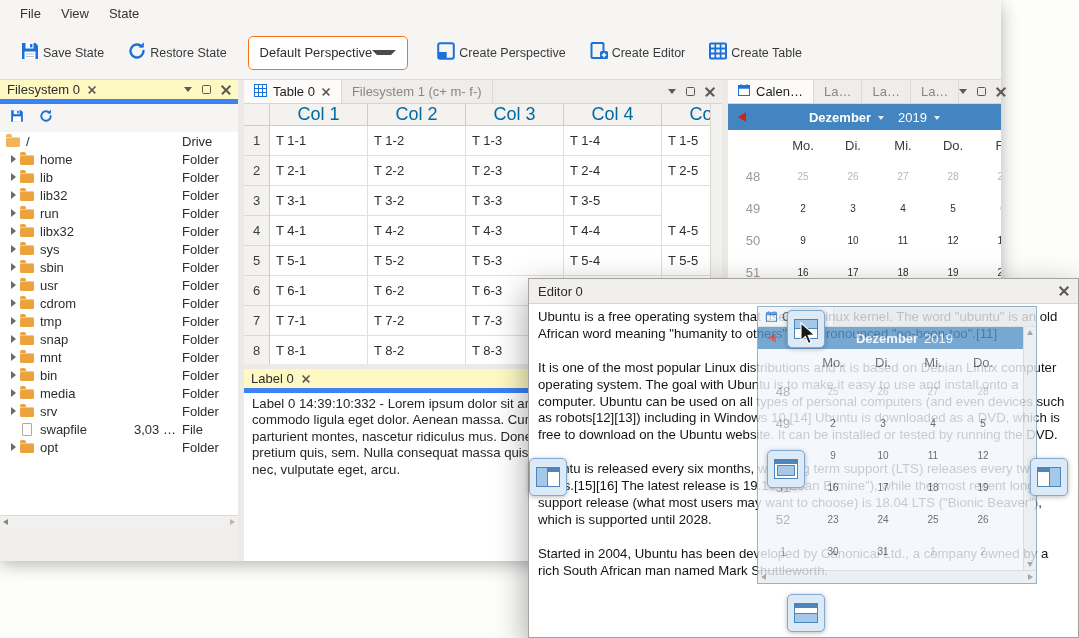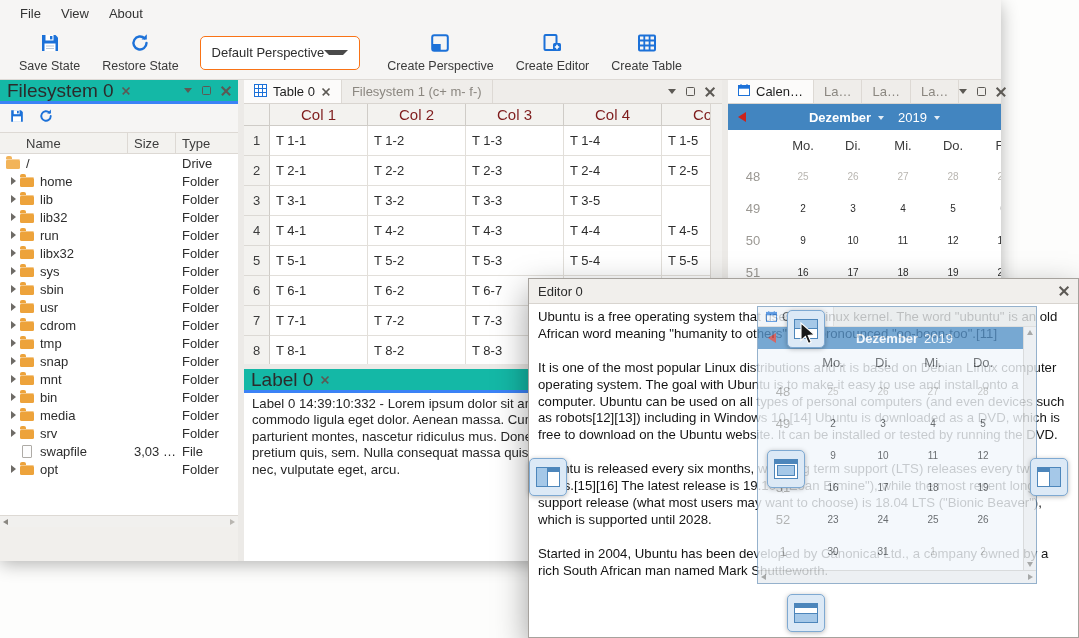--- a/index.html
+++ b/index.html
@@ -16,34 +16,34 @@
   .win-controls{margin-left:auto;display:flex;gap:13px;padding-right:11px;align-items:center;z-index:1}
   .wc{width:21px;height:21px;display:flex;align-items:center;justify-content:center;border-radius:50%}
   .wc.min::before{content:"";width:10px;height:2px;background:#e8e6e3;margin-top:6px}
   .wc.max::before{content:"";width:9px;height:9px;border:1.5px solid #e8e6e3;border-radius:2px}
   .wc.close{background:#e95420}
   .menubar{height:26px;display:flex;align-items:center;padding-left:10px;background:#f6f5f4;font-size:13px;color:#333;flex:none}
   .menu-item{padding:0 10px;height:100%;display:flex;align-items:center;cursor:default}
 
   .toolbar{height:54px;display:flex;align-items:center;padding-left:8px;background:#f6f5f4;
     border-bottom:1px solid #dedad6;flex:none}
-  .tbtn{display:flex;flex-direction:column;align-items:center;justify-content:center;gap:2px;
+  .tbtn{display:flex;flex-direction:row;align-items:center;justify-content:center;gap:2px;
     padding:3px 11px;font-size:12.5px;color:#3a3a3a;white-space:nowrap}
   .combo{height:34px;min-width:144px;background:#fff;border:1px solid #f97316;border-radius:5px;
     display:flex;align-items:center;padding:0 11px;margin:0 16px 0 10px;font-size:13px;color:#2e2e2e}
   .combo .arr{margin-left:auto;padding-left:14px;width:0;height:0;border-left:5px solid transparent;
     border-right:5px solid transparent;border-top:5.5px solid #4a4a4a}
 
   .dock-root{flex:1;display:flex;background:#eceae7;min-height:0}
   .vsplit{width:6px;flex:none}
 
   
   .left-dock{width:238px;flex:none;display:flex;flex-direction:column;background:#f6f5f4;min-height:0}
   .dock-titlebar{height:24px;flex:none;display:flex;align-items:center;padding:0 7px;gap:7px;
-    font-size:19px;color:#2b2b2b;background:#14b8a6;border-bottom:3px solid #3b82f6}
+    font-size:13px;color:#2b2b2b;background:#fef9c3;border-bottom:5px solid #3b82f6}
   .dock-controls{margin-left:auto;display:flex;gap:10px;align-items:center}
   .i-chevron{width:0;height:0;border-left:4.5px solid transparent;border-right:4.5px solid transparent;border-top:5.5px solid #5c5954}
   .i-float{width:9px;height:9px;border:1.5px solid #5c5954;border-radius:1.5px}
   .i-x{position:relative;width:10px;height:10px;display:inline-block}
   .i-x::before,.i-x::after{content:"";position:absolute;left:-1px;top:4.2px;width:12px;height:1.6px;background:#5c5954}
   .i-x::before{transform:rotate(45deg)} .i-x::after{transform:rotate(-45deg)}
   .i-x.small{transform:scale(.8)}
   .fs-toolbar{height:28px;flex:none;display:flex;align-items:center;gap:13px;padding-left:9px;background:#f6f5f4}
   .fs-header{height:22px;flex:none;display:flex;background:#f3f2ef;border-top:1px solid #ddd9d4;
     border-bottom:1px solid #ddd9d4;font-size:13px;color:#3c3c3c;align-items:center}
@@ -68,21 +68,21 @@
   .fs-filler{height:34px;flex:none;background:#f1efec}
 
   
   .center-dock{width:478px;flex:none;display:flex;flex-direction:column;min-height:0}
   .tabbar{height:24px;flex:none;display:flex;align-items:stretch;background:#efedea;border-bottom:1px solid #d9d5d0;font-size:13px}
   .tab{display:flex;align-items:center;gap:6px;padding:0 10px;color:#8b8780;border-right:1px solid #ddd9d4;white-space:nowrap}
   .tab.active{background:#fcfbfa;color:#1e1e1e}
   .tabbar .dock-controls{padding-right:7px}
   .table-wrap{height:260px;flex:none;display:flex;background:#fff;overflow:hidden}
   .table-grid{flex:1;overflow:hidden}
-  .th-row{height:22px;display:flex;background:#f3f2ef;border-bottom:1px solid #cfccc7;font-size:15px;color:#7f1d1d}
+  .th-row{height:22px;display:flex;background:#f3f2ef;border-bottom:1px solid #cfccc7;font-size:18px;color:#0369a1}
   .th-corner{width:26px;flex:none;border-right:1px solid #cfccc7;background:#f3f2ef}
   .th-col{width:98px;flex:none;display:flex;align-items:center;justify-content:center;border-right:1px solid #cfccc7}
   .trow{display:flex;height:30px}
   .cell-num{width:26px;flex:none;background:#f3f2ef;border-right:1px solid #cfccc7;border-bottom:1px solid #dcd9d4;
     display:flex;align-items:center;justify-content:center;font-size:13px;color:#3c3c3c}
   .cell{width:98px;flex:none;border-right:1px solid #e2dfda;border-bottom:1px solid #e2dfda;display:flex;
     align-items:center;padding-left:6px;font-size:13px;color:#2d2d2d}
   .table-vscroll{width:12px;flex:none;background:#f2f1ef;border-left:1px solid #d9d5d0}
   .hsplit{height:5px;flex:none;background:#eceae7}
   .label-dock{flex:1;display:flex;flex-direction:column;background:#fff;min-height:0}
@@ -151,21 +151,21 @@
 </head>
 <body>
 
 <div class="stage" id="stage">
 
   <div class="main-window">
 
     <div class="menubar" id="menubar">
         <div class="menu-item">File</div>
         <div class="menu-item">View</div>
-        <div class="menu-item">About</div>
+        <div class="menu-item">State</div>
       </div>
 
     <div class="toolbar">
       <div class="tbtn">
         <span>
           <svg width="22" height="22" viewBox="0 0 22 22">
               <path fill="#1c71d8" d="M3 3h13.5L19 5.5V19H3z"></path>
               <rect x="6.5" y="3" width="8" height="5.5" fill="#fff"></rect>
               <rect x="11" y="4" width="2.4" height="3.4" fill="#1c71d8"></rect>
               <rect x="5.5" y="11.5" width="11" height="7.5" fill="#fff"></rect>
@@ -238,25 +238,20 @@
                 <rect x="5.5" y="11.5" width="11" height="7.5" fill="#fff"></rect>
               </svg>
           </span>
           <span>
             <svg width="16" height="16" viewBox="0 0 22 22">
                 <path d="M17.5 11a6.5 6.5 0 1 1-1.9-4.6" fill="none" stroke="#1c71d8" stroke-width="2.6" stroke-linecap="round"></path>
                 <path d="M17.8 2.2v5.2h-5.2z" fill="#1c71d8"></path>
               </svg>
           </span>
         </div>
-        <div class="fs-header" id="fs-header">
-            <div class="fs-h-name">Name</div>
-            <div class="fs-h-size">Size</div>
-            <div class="fs-h-type">Type</div>
-          </div>
         <div class="fs-tree" id="fs-tree">
             <div class="fs-row">
               <span class="ic-folder open"></span>
               <span class="fs-name">/</span>
               <span class="fs-size"></span>
               <span class="fs-type">Drive</span>
             </div>
             <div class="fs-row">
               <span class="exp has"></span>
               <span class="ic-folder"></span>
@@ -454,21 +449,21 @@
                   <div class="cell">T 5-1</div>
                   <div class="cell">T 5-2</div>
                   <div class="cell">T 5-3</div>
                   <div class="cell">T 5-4</div>
                   <div class="cell">T 5-5</div>
                 </div>
                 <div class="trow">
                   <div class="cell-num">6</div>
                   <div class="cell">T 6-1</div>
                   <div class="cell">T 6-2</div>
-                  <div class="cell">T 6-7</div>
+                  <div class="cell">T 6-3</div>
                   <div class="cell">T 6-4</div>
                   <div class="cell">T 6-5</div>
                 </div>
                 <div class="trow">
                   <div class="cell-num">7</div>
                   <div class="cell">T 7-1</div>
                   <div class="cell">T 7-2</div>
                   <div class="cell">T 7-3</div>
                   <div class="cell">T 7-4</div>
                   <div class="cell">T 7-5</div>

